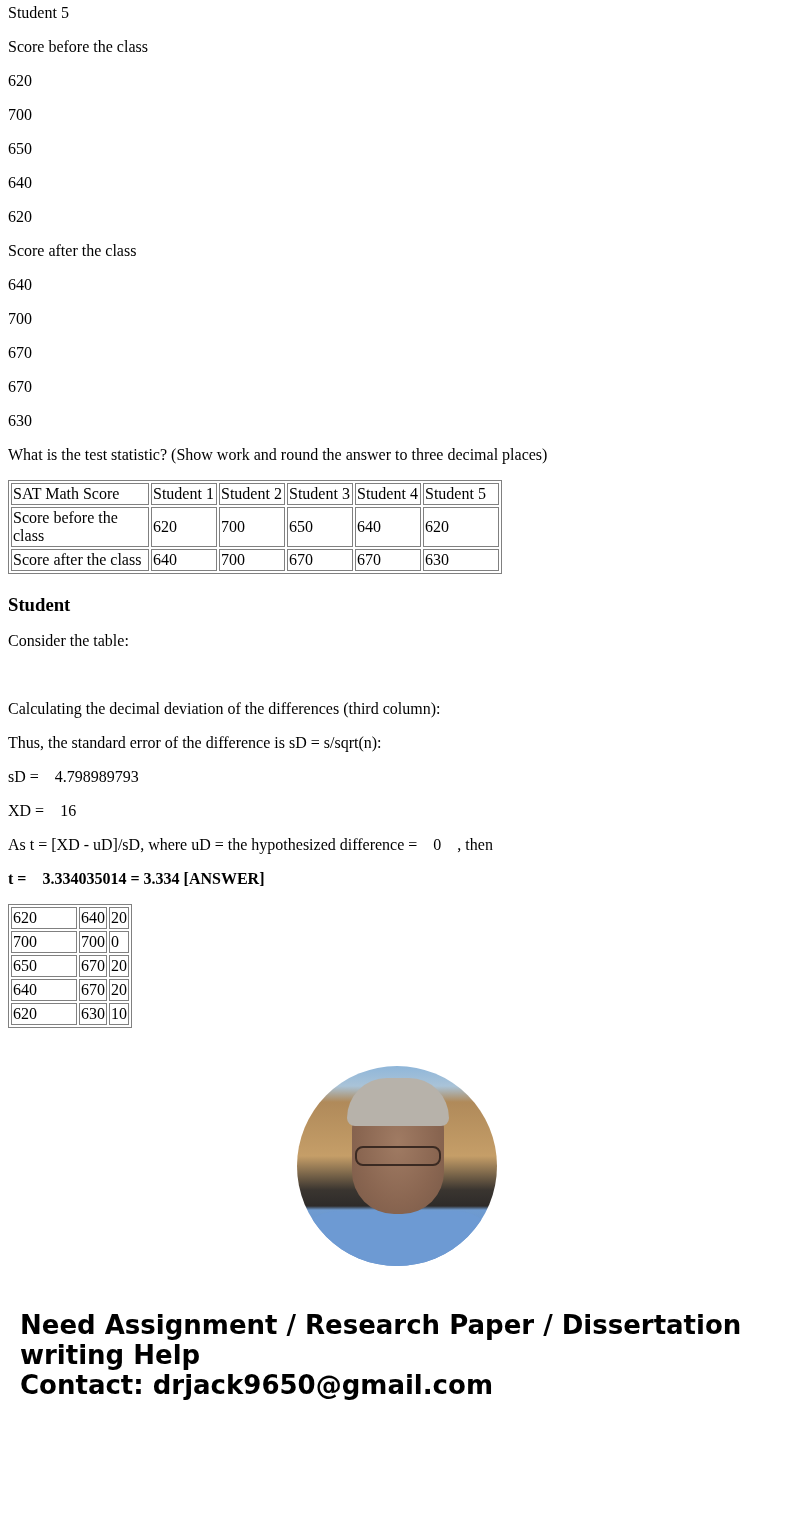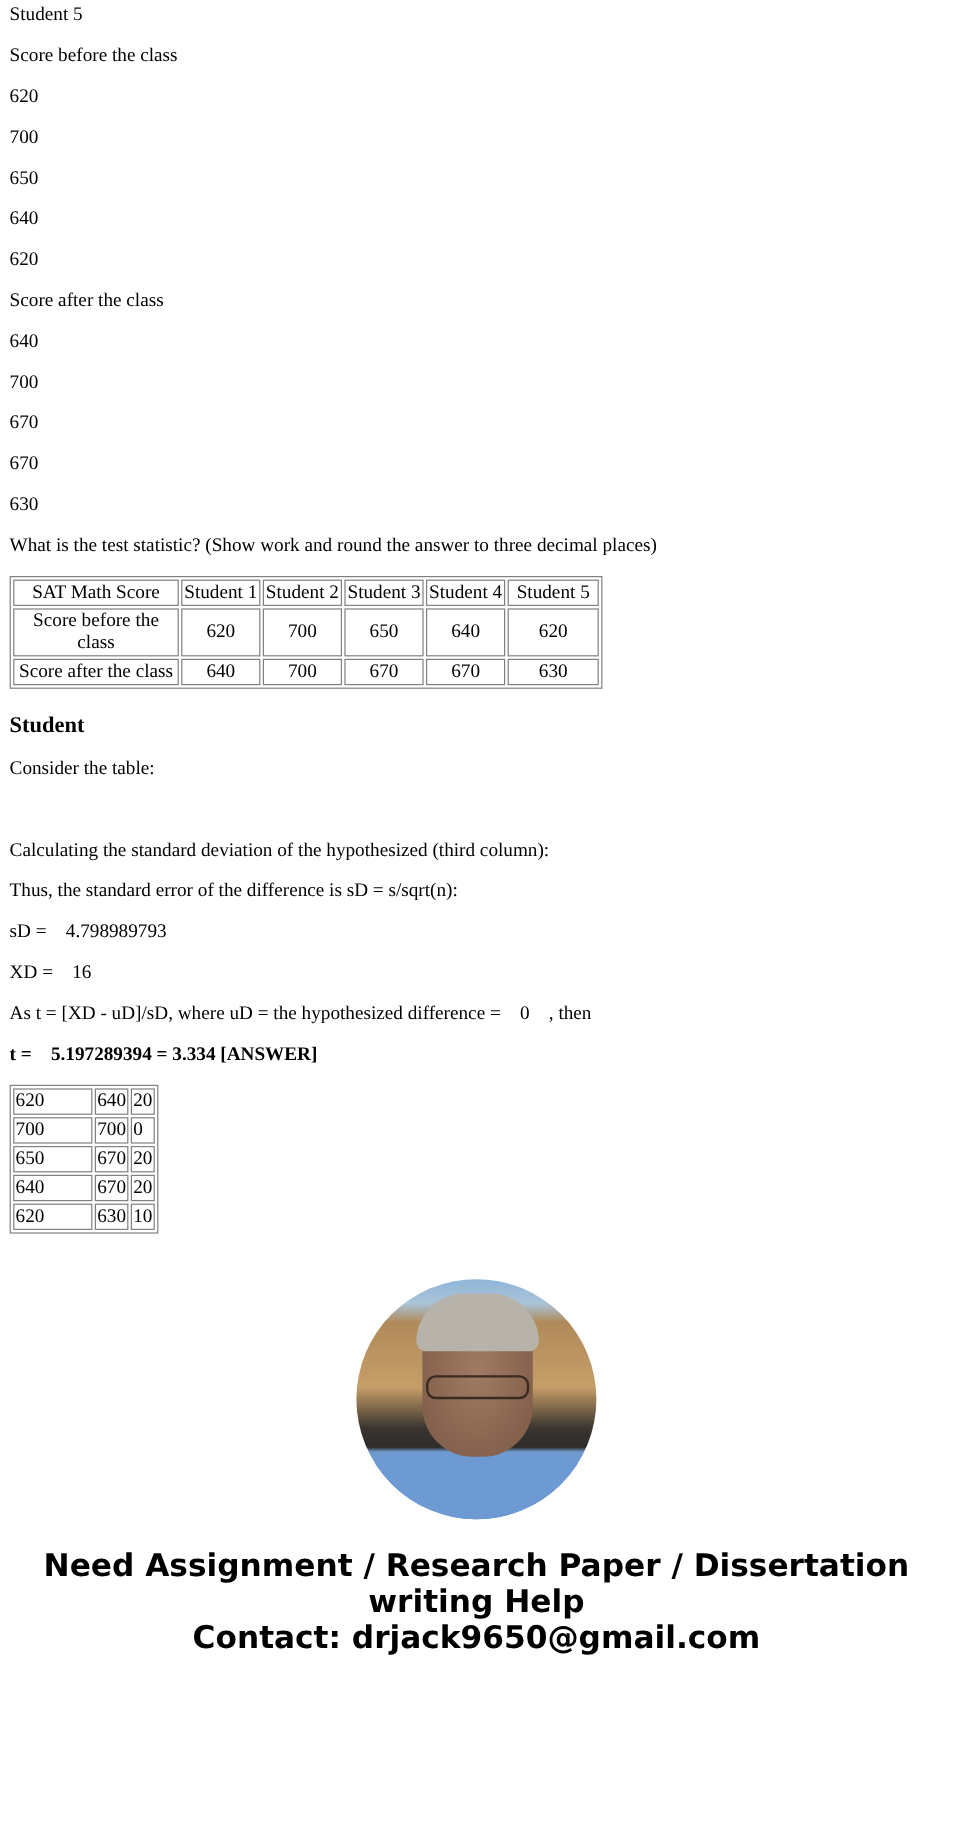--- a/index.html
+++ b/index.html
@@ -8,21 +8,21 @@
       font-family: "Liberation Serif", "DejaVu Serif", serif;
       font-size: 16px;
       color: #000;
       line-height: 18px;
     }
     .wrap { padding: 0 8px; }
     p { margin: 0 0 16px 0; min-height: 18px; }
     p.first { margin-top: 4px; }
     table.bordered { border-collapse: separate; border: 1px solid #808080; border-spacing: 2px; margin-bottom: 16px; }
     table.bordered td { border: 1px solid #808080; padding: 1px; vertical-align: middle; }
-    table.main td { line-height: 18px; text-align: center; }
+    table.main td { line-height: 18px; }
     table.main td.c0 { width: 134px; }
     table.main td.cn { width: 62px; }
     h3 { font-size: 18.7px; font-weight: bold; margin: 20px 0 16px 0; line-height: 22px; }
     .gap { height: 18px; margin: 0 0 16px 0; }
     .bold { font-weight: bold; }
     table.diff { margin-top: 10px; }
     table.diff td.a { width: 62px; }
     .avatar-wrap { display: flex; justify-content: center; margin-top: 38px; }
     .avatar {
       width: 200px; height: 200px; border-radius: 50%; overflow: hidden; position: relative;
@@ -38,22 +38,22 @@
     }
     .avatar .glasses {
       position: absolute; left: 58px; top: 80px; width: 86px; height: 20px;
       border: 2px solid #3b2a22; border-radius: 8px; box-sizing: border-box;
     }
     .avatar .shirt {
       position: absolute; left: 0; top: 145px; width: 200px; height: 60px;
       background: #6d9ad3; border-radius: 40px 40px 0 0;
     }
     .promo {
-      text-align: center; font-family: "DejaVu Sans", sans-serif; font-weight: bold;
-      font-size: 26px; line-height: 30px; margin-top: 24px; padding: 0 20px;
+      text-align: left; font-family: "DejaVu Sans", sans-serif; font-weight: bold;
+      font-size: 26px; line-height: 30px; margin-top: 44px; padding: 0 20px;
     }
   </style>
 </head>
 <body>
 
 <div class="wrap">
   <div>
     <p class="first">Student 5</p>
     <p>Score before the class</p>
     <p>620</p>
@@ -96,38 +96,38 @@
         <td>630</td>
       </tr>
     </tbody>
       </table>
   </div>
 
   <div>
     <h3>Student</h3>
     <p>Consider the table:</p>
     <div class="gap"></div>
-    <p>Calculating the standard deviation of the hypothesized (third column):</p>
+    <p>Calculating the decimal deviation of the differences (third column):</p>
     <p>Thus, the standard error of the difference is sD = s/sqrt(n):</p>
     <p>
       <span>sD =</span>&nbsp;&nbsp;&nbsp;
       <span>4.798989793</span>
     </p>
     <p>
       <span>XD =</span>&nbsp;&nbsp;&nbsp;
       <span>16</span>
     </p>
     <p>
       <span>As t = [XD - uD]/sD, where uD = the hypothesized difference =</span>&nbsp;&nbsp;&nbsp;
       <span>0</span>&nbsp;&nbsp;&nbsp;
       <span>, then</span>
     </p>
     <p class="bold">
       <span>t =</span>&nbsp;&nbsp;&nbsp;
-      <span>5.197289394 = 3.334 [ANSWER]</span>
+      <span>3.334035014 = 3.334 [ANSWER]</span>
     </p>
 
     <table class="bordered diff">
       <tbody>
           <tr>
         <td class="a">620</td>
         <td>640</td>
         <td>20</td>
       </tr>
       <tr>

